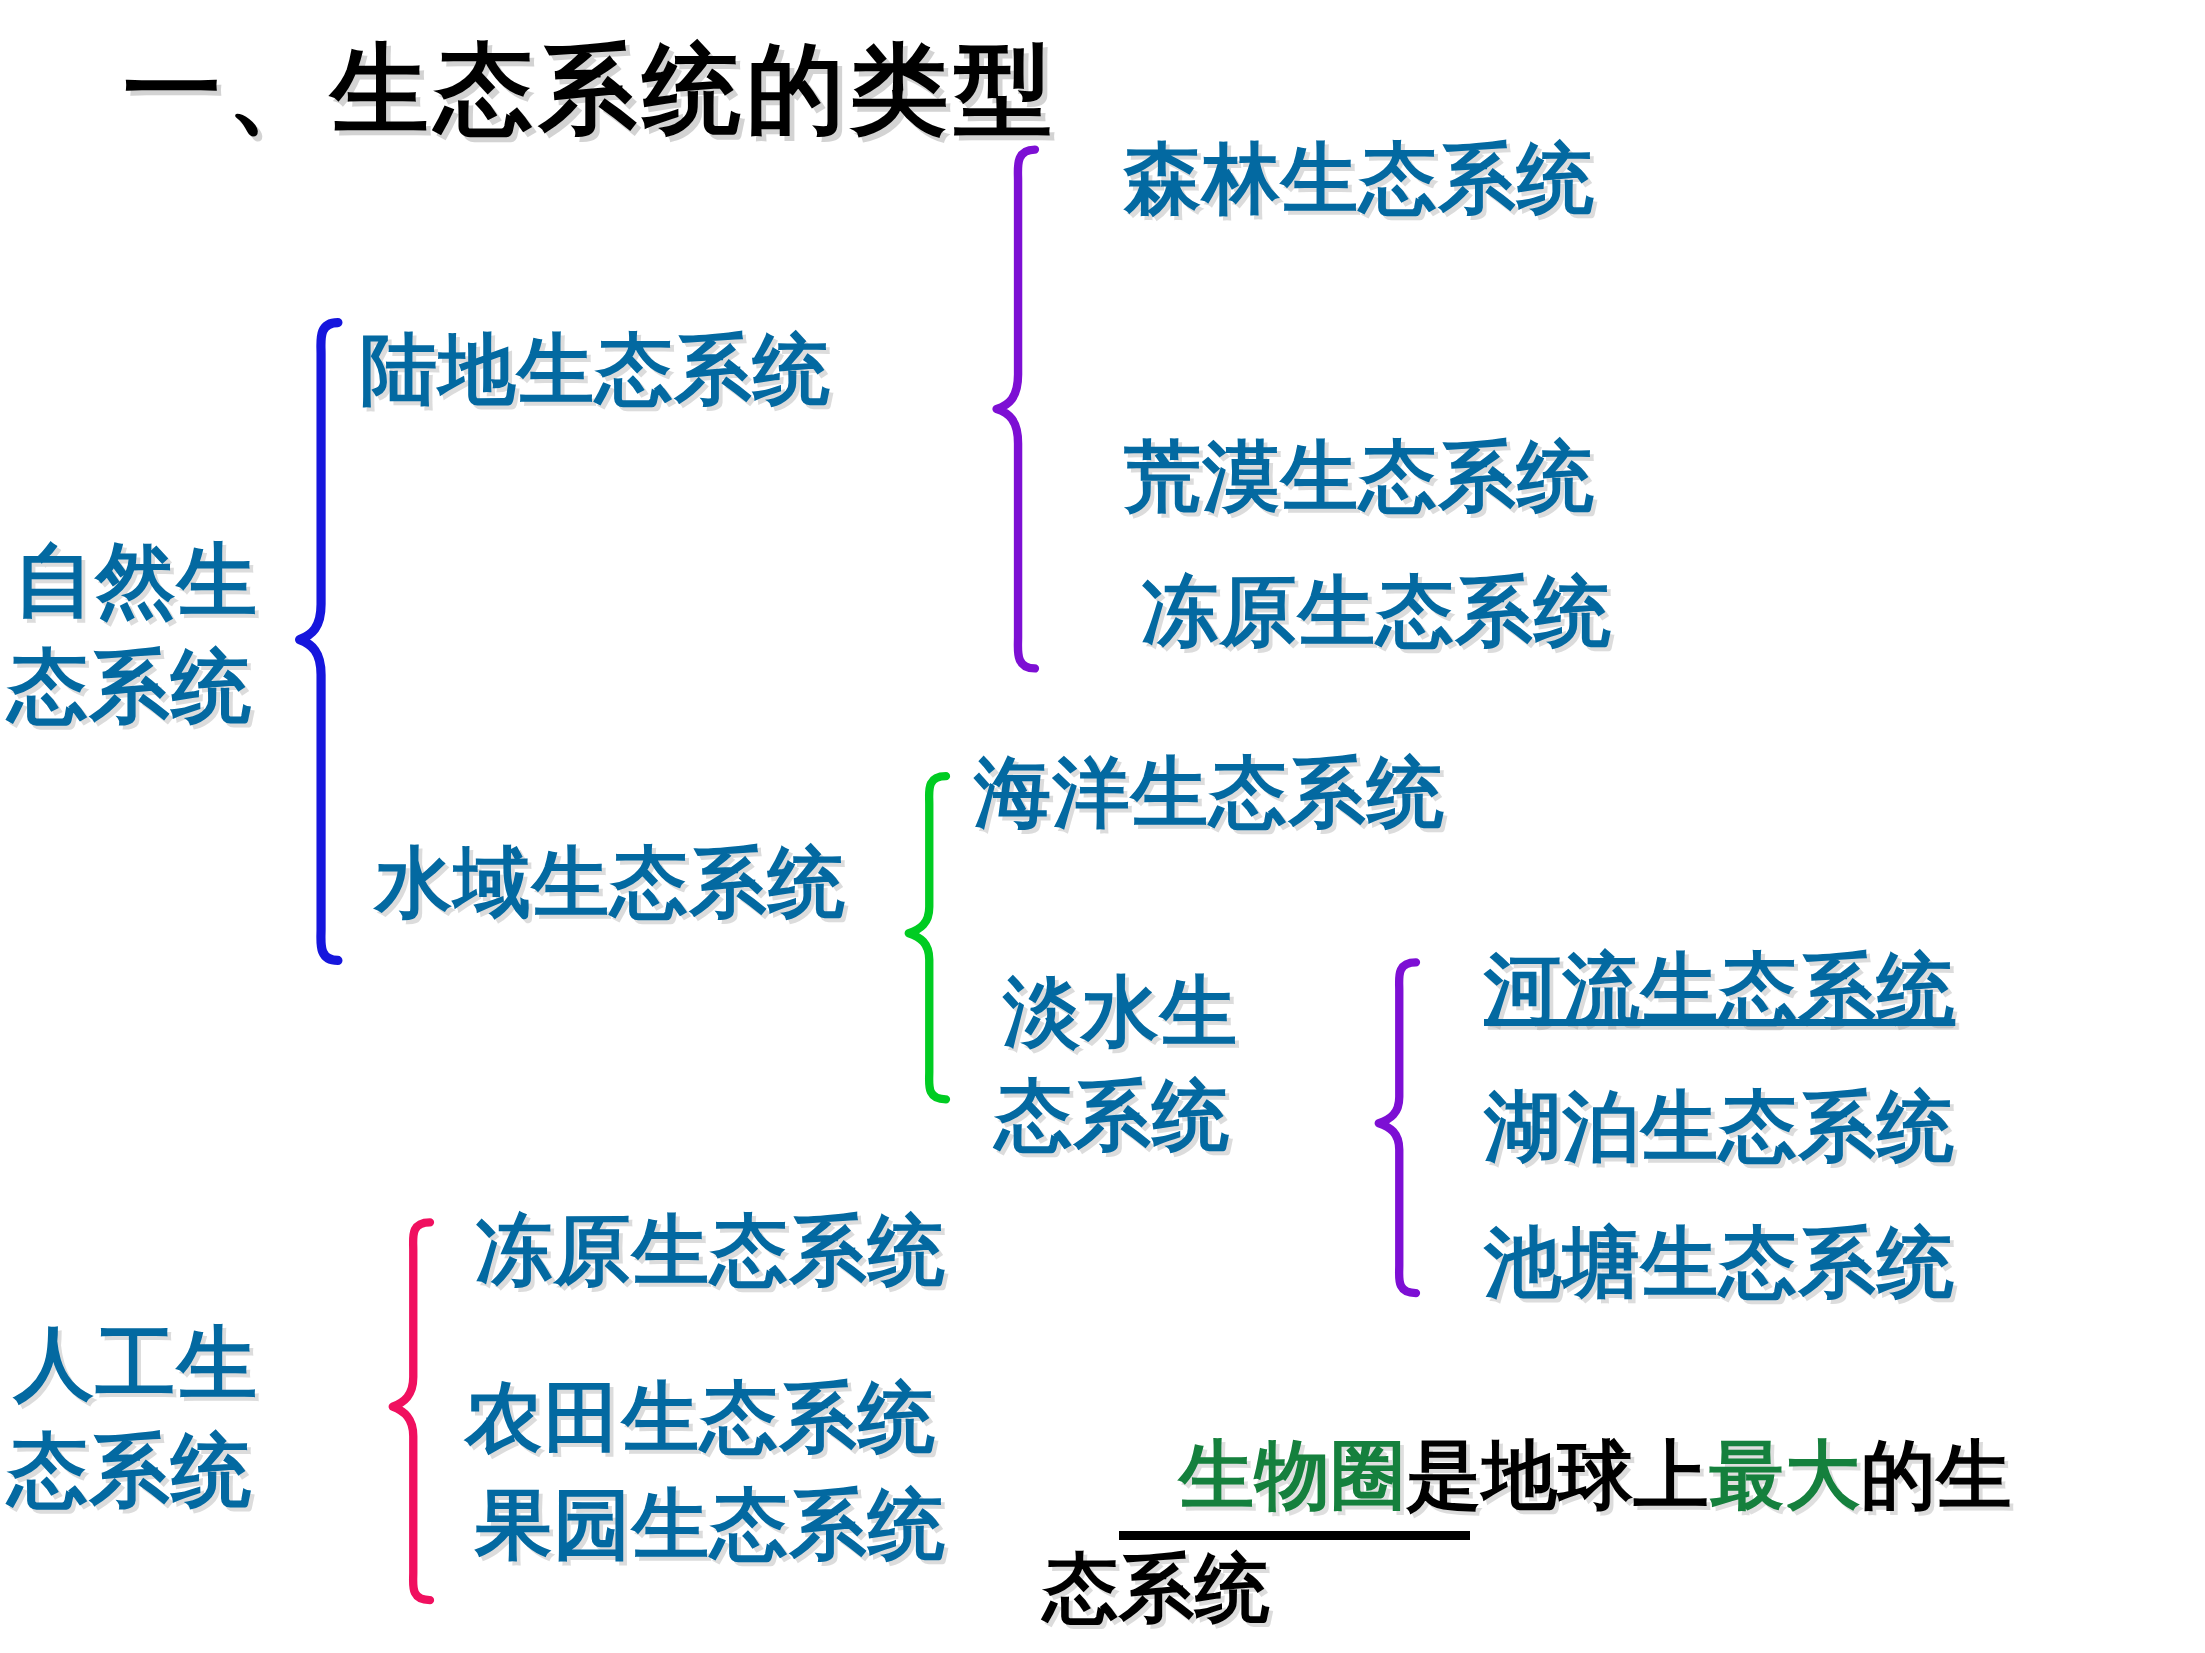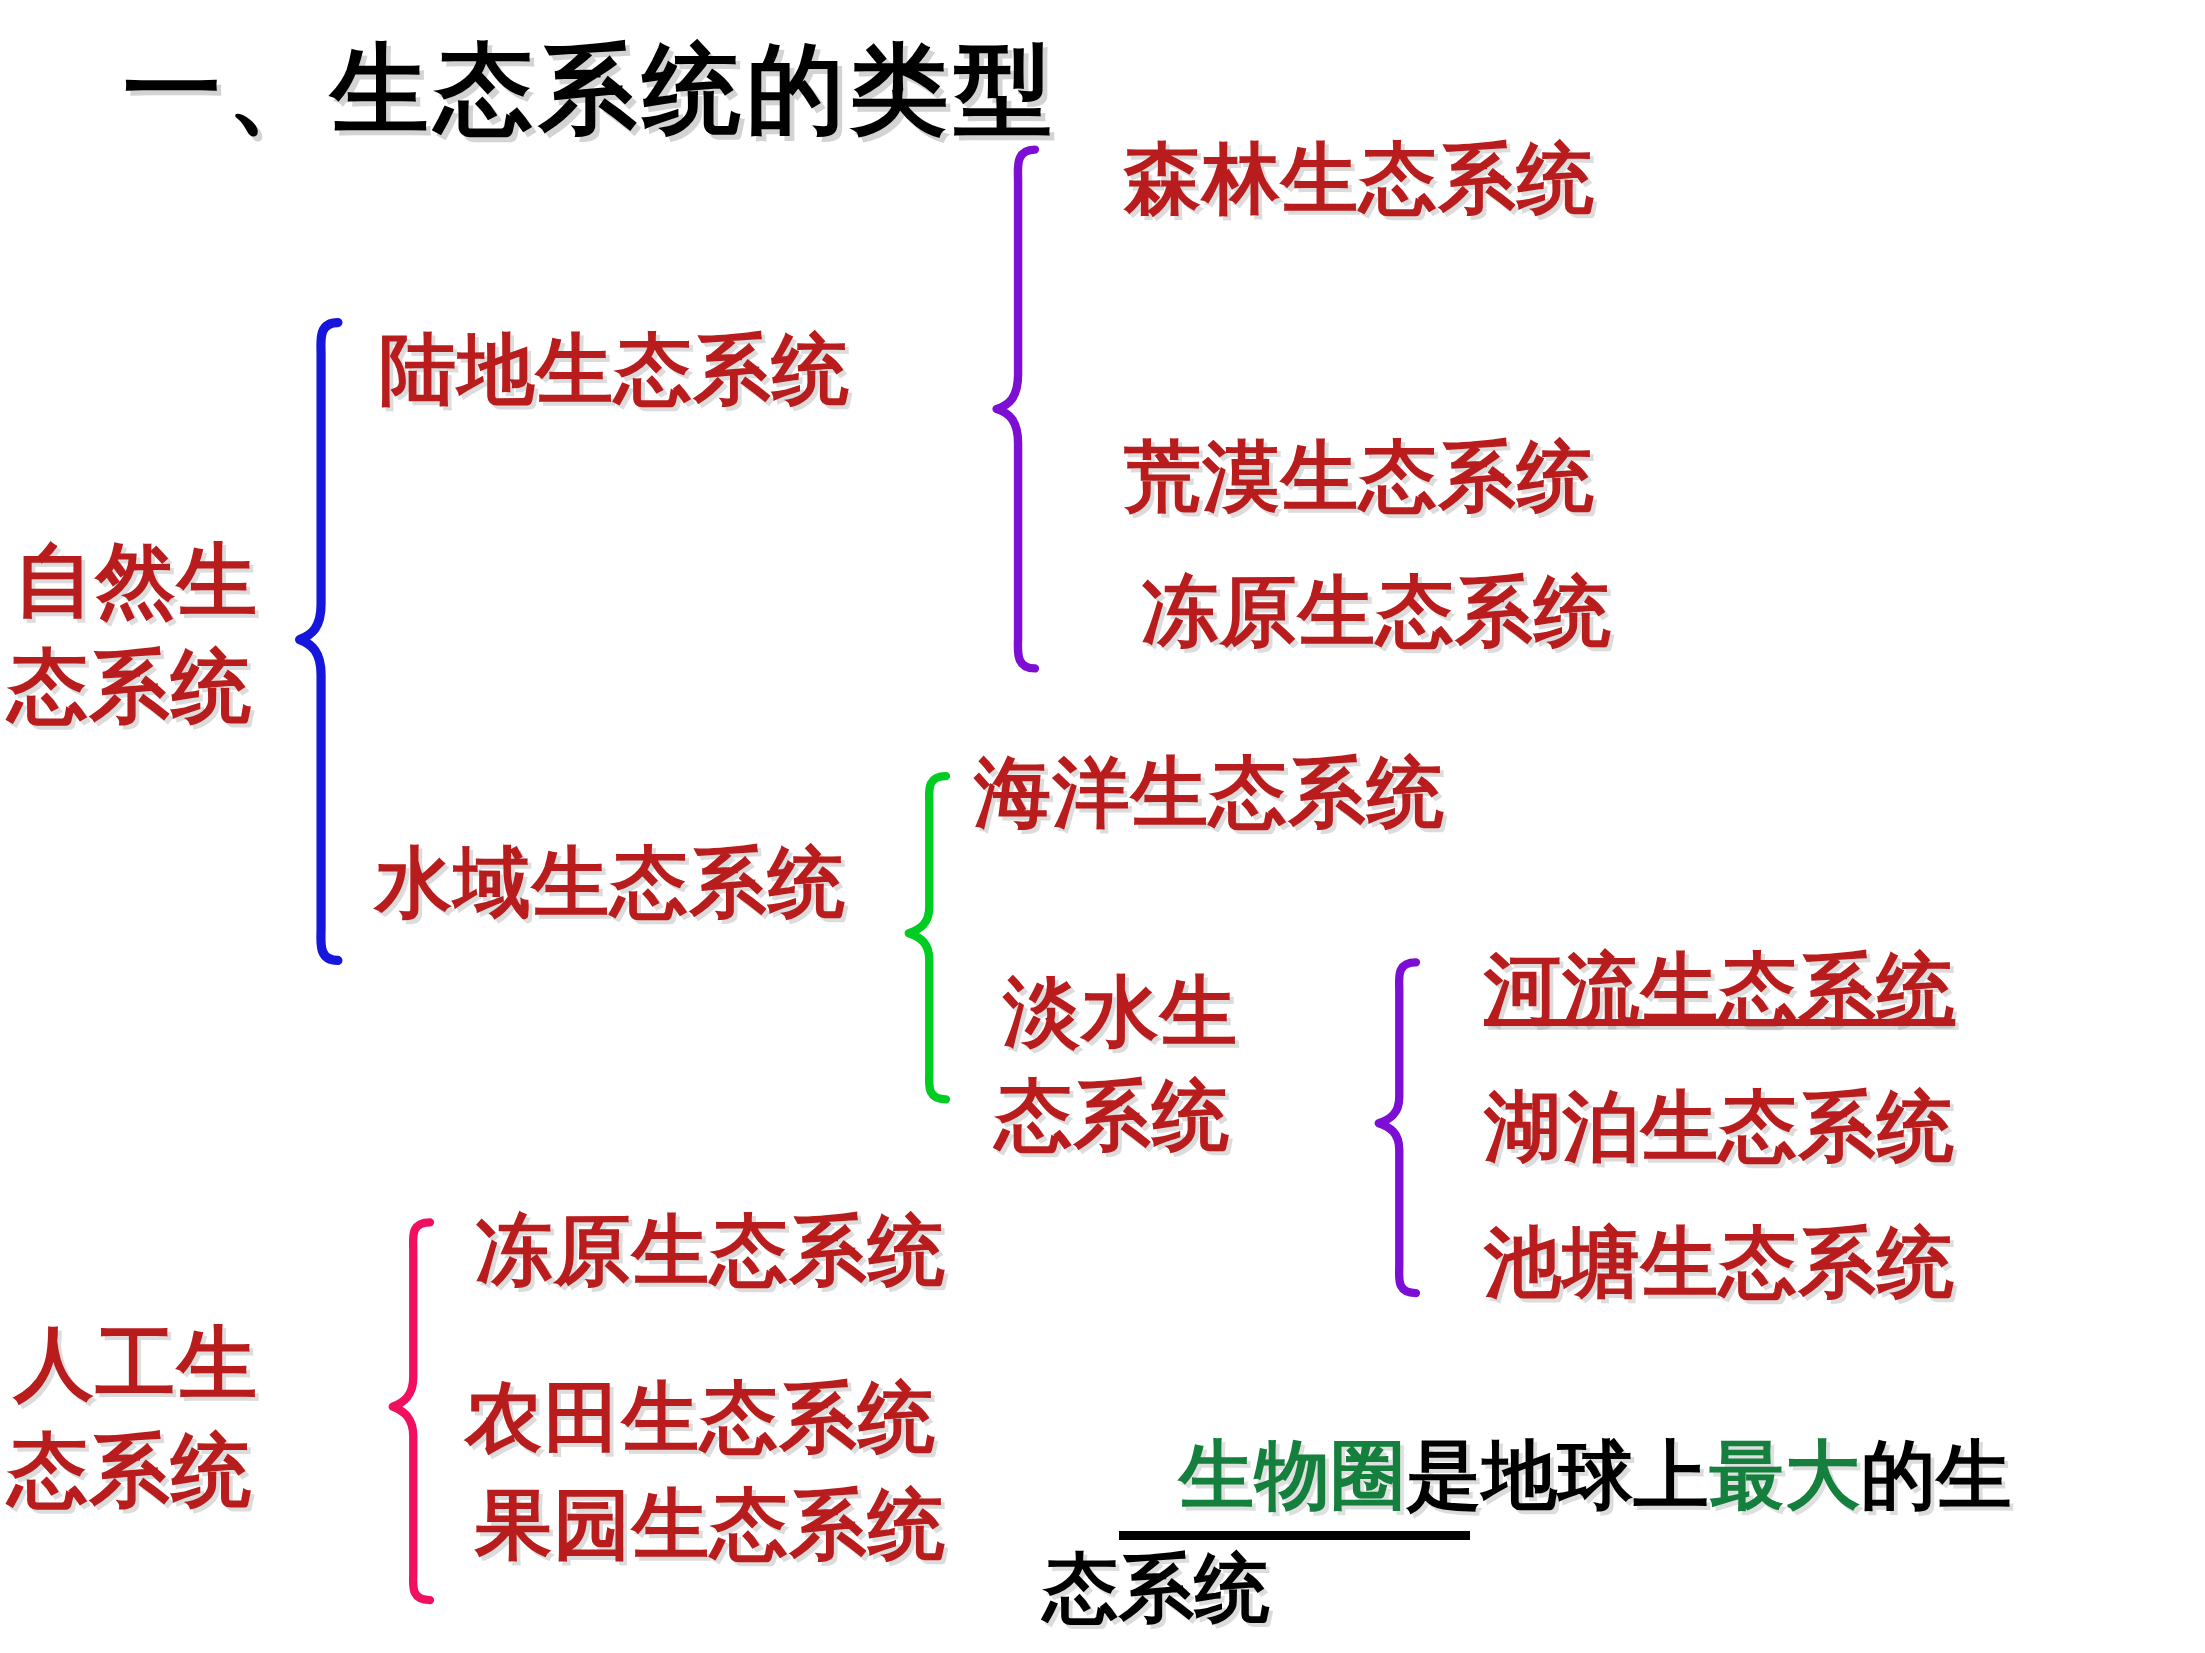--- a/index.html
+++ b/index.html
@@ -10,21 +10,21 @@
   #slide {
     position: relative;
     width: 2205px;
     height: 1654px;
     background: #ffffff;
     overflow: hidden;
     font-family: "Liberation Sans", "DejaVu Sans", sans-serif;
   }
   .node {
     position: absolute;
-    color: #b91c1c;
+    color: #0369a1;
     font-weight: bold;
     white-space: pre;
     line-height: 1.12;
     letter-spacing: 0.02em;
     text-shadow: 3.8px 3.8px 0 rgba(140,140,140,0.30);
   }
   .title {
     position: absolute;
     color: #000000;
     font-weight: bold;
@@ -63,21 +63,21 @@
   <div class="brace" style="left:992px; top:145px; width:46px; height:528px;">
     <svg width="46" height="528" viewBox="0 0 60 690">
       <path d="M56,6 C30,6 34,30 34,46 L34,300 C34,330 22,340 6,345 C22,350 34,360 34,390 L34,644 C34,660 30,684 56,684" fill="none" stroke="#7d0fd4" stroke-width="11" stroke-linecap="round" stroke-linejoin="round"></path>
     </svg>
   </div>
 
   <div class="node" style="left:1124px; top:135px; font-size:77px;">森林生态系统</div>
   <div class="node" style="left:1124px; top:433px; font-size:77px;">荒漠生态系统</div>
   <div class="node" style="left:1141px; top:568px; font-size:77px;">冻原生态系统</div>
 
-  <div class="node" style="left:360px; top:326px; font-size:77px;margin-left:19px;">陆地生态系统</div>
+  <div class="node" style="left:360px; top:326px; font-size:77px;">陆地生态系统</div>
 
   <div class="brace" style="left:295px; top:318px; width:46px; height:647px;">
     <svg width="46" height="647" viewBox="0 0 60 845">
       <path d="M56,6 C30,6 34,30 34,46 L34,374 C34,404 22,414 6,420 C22,426 34,436 34,466 L34,799 C34,815 30,839 56,839" fill="none" stroke="#1616dd" stroke-width="12" stroke-linecap="round" stroke-linejoin="round"></path>
     </svg>
   </div>
 
   <div class="node" style="left:13.8px; top:536px; font-size:80px;">自然生</div>
   <div class="node" style="left:7.7px; top:642px; font-size:80px;">态系统</div>
 

